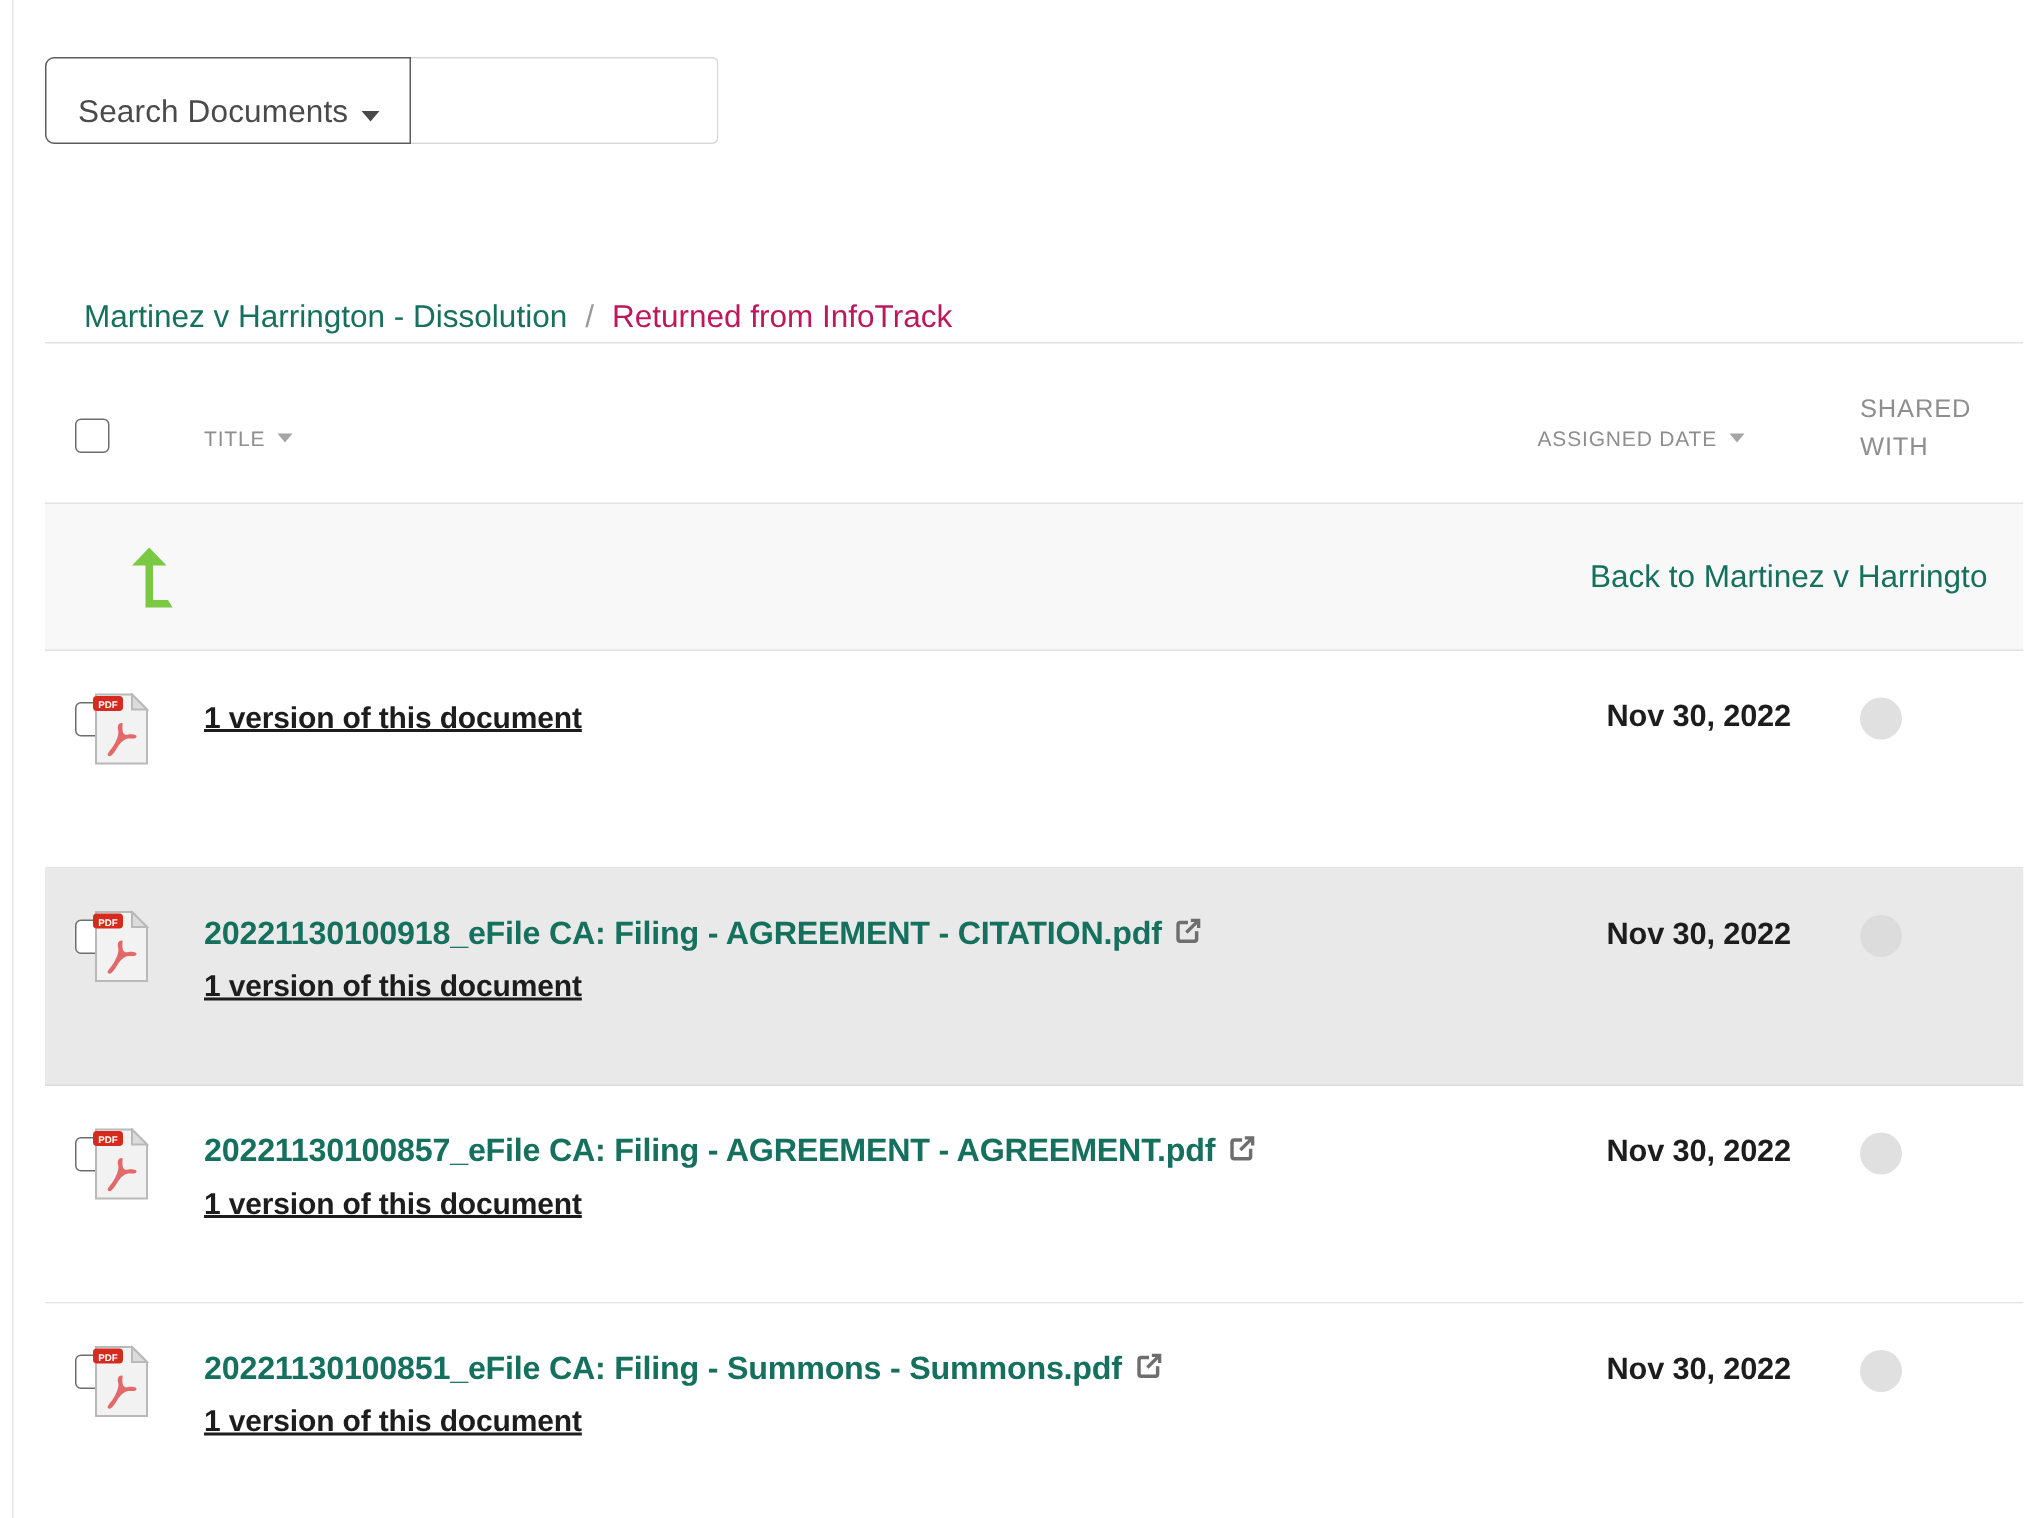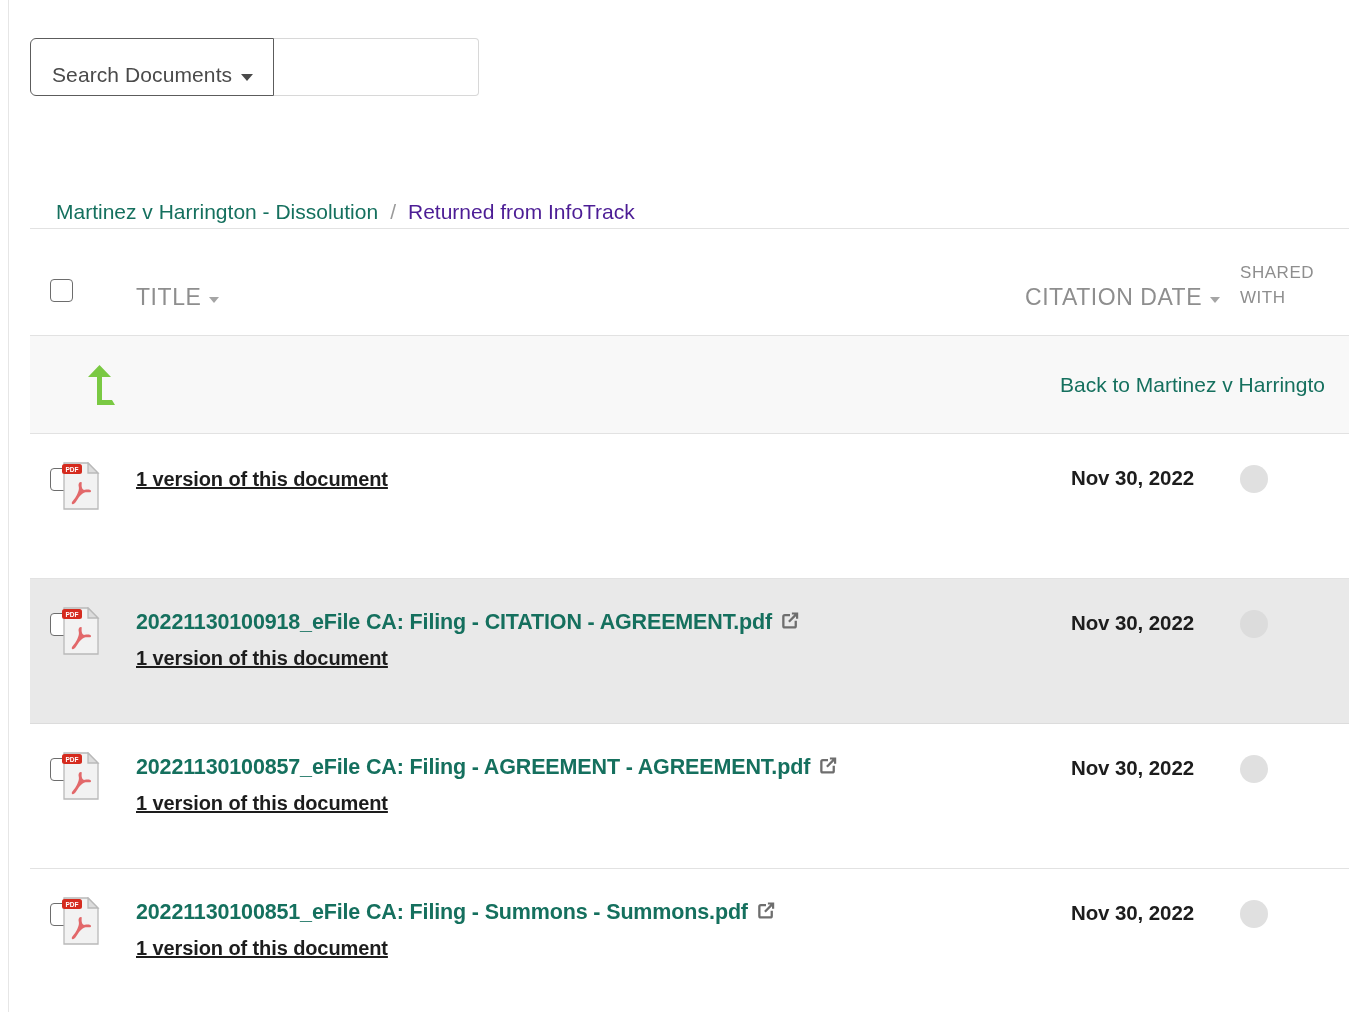--- a/index.html
+++ b/index.html
@@ -74,21 +74,21 @@
     gap: 12px;
     font-size: 21px;
     margin-top: 48px;
   }
   .crumb-link {
     color: #15705e;
     text-decoration: none;
     cursor: pointer;
   }
   .crumb-sep { color: #9a9a9a; }
-  .crumb-current { color: #4c1d95; }
+  .crumb-current { color: #be185d; }
 
   
   .table {
     position: absolute;
     left: 30px; top: 228px;
     width: 1330px;
   }
   .thead {
     display: flex;
     align-items: flex-start;
@@ -96,21 +96,21 @@
     border-bottom: 1px solid #e2e2e2;
     height: 108px;
   }
   .col-check { width: 31px; flex: 0 0 31px; }
   .col-icon  { width: 75px; flex: 0 0 75px; }
   .col-title { flex: 1 1 auto; min-width: 0; }
   .col-date  { width: 215px; flex: 0 0 215px; }
   .col-shared{ width: 120px; flex: 0 0 120px; }
 
   .th {
-    font-size: 23px;
+    font-size: 14px;
     color: #8e8e8e;
     letter-spacing: .55px;
     padding-top: 55px;
     white-space: nowrap;
     cursor: pointer;
     display: flex;
     align-items: baseline;
     gap: 8px;
   }
   .th-shared {
@@ -243,21 +243,21 @@
       </div>
       <div class="col-icon"></div>
       <div class="col-title">
         <div class="th">
           <span>TITLE</span>
           <span class="caret-sort"></span>
         </div>
       </div>
       <div class="col-date">
         <div class="th">
-          <span>CITATION DATE</span>
+          <span>ASSIGNED DATE</span>
           <span class="caret-sort"></span>
         </div>
       </div>
       <div class="col-shared">
         <div class="th-shared">
           <div>SHARED</div>
           <div>WITH</div>
         </div>
       </div>
     </div>
@@ -308,21 +308,21 @@
           <div class="col-icon pdf-icon"><svg width="40" height="48" viewBox="0 0 40 48">
   <path d="M3 1 h24 l10 10 v36 h-34 z" fill="#f2f2f2" stroke="#b9b9b9" stroke-width="1.3"></path>
   <path d="M27 1 l10 10 h-10 z" fill="#dcdcdc" stroke="#b9b9b9" stroke-width="1.3"></path>
   <rect x="1" y="2" width="20" height="10" rx="2.5" fill="#d52b1e"></rect>
   <text x="11" y="10" font-family="Liberation Sans, sans-serif" font-size="6.5" fill="#ffffff" text-anchor="middle" font-weight="bold">PDF</text>
   <path d="M20 20 c-2 0 -3 2 -2.2 5 c.7 2.6 -1.4 7.5 -3.4 10.5 c-2.4 3.6 -4.6 5.2 -3.2 6.4
            c1.4 1.2 3.6 -1.6 5.4 -4.6 c1.9 -3.2 4.2 -5.8 6.4 -6.6 c2.5 -.9 6.4 .4 7 -1.3
            c.6 -1.7 -3.2 -2.3 -6 -1.6 c-2.3 .6 -3.4 -1.6 -3.4 -4.5 c0 -2.3 .6 -3.3 -.6 -3.3 z" fill="#e2686a"></path>
 </svg></div>
           <div class="col-title">
-            <div><span class="doc-title">20221130100918_eFile CA: Filing - CITATION - AGREEMENT.pdf</span><svg width="22" height="22" viewBox="0 0 22 22" class="ext-icon">
+            <div><span class="doc-title">20221130100918_eFile CA: Filing - AGREEMENT - CITATION.pdf</span><svg width="22" height="22" viewBox="0 0 22 22" class="ext-icon">
   <path d="M3.2 6.5 a2.6 2.6 0 0 1 2.6 -2.6 h5.2 v2.3 h-5.1 a.4 .4 0 0 0 -.4 .4 v9.3
            a.4 .4 0 0 0 .4 .4 h9.3 a.4 .4 0 0 0 .4 -.4 v-5.1 h2.3 v5.2
            a2.6 2.6 0 0 1 -2.6 2.6 h-9.5 a2.6 2.6 0 0 1 -2.6 -2.6 z" fill="#6e6e6e"></path>
   <path d="M19.2 2.5 v6.2 h-2.2 v-2.5 l-6.3 6.3 l-1.6 -1.6 l6.3 -6.3 h-2.5 v-2.1 z" fill="#6e6e6e"></path>
 </svg></div>
             <div class="version-txt">1 version of this document</div>
           </div>
           <div class="col-date">
             <div class="date-txt">Nov 30, 2022</div>
           </div>

